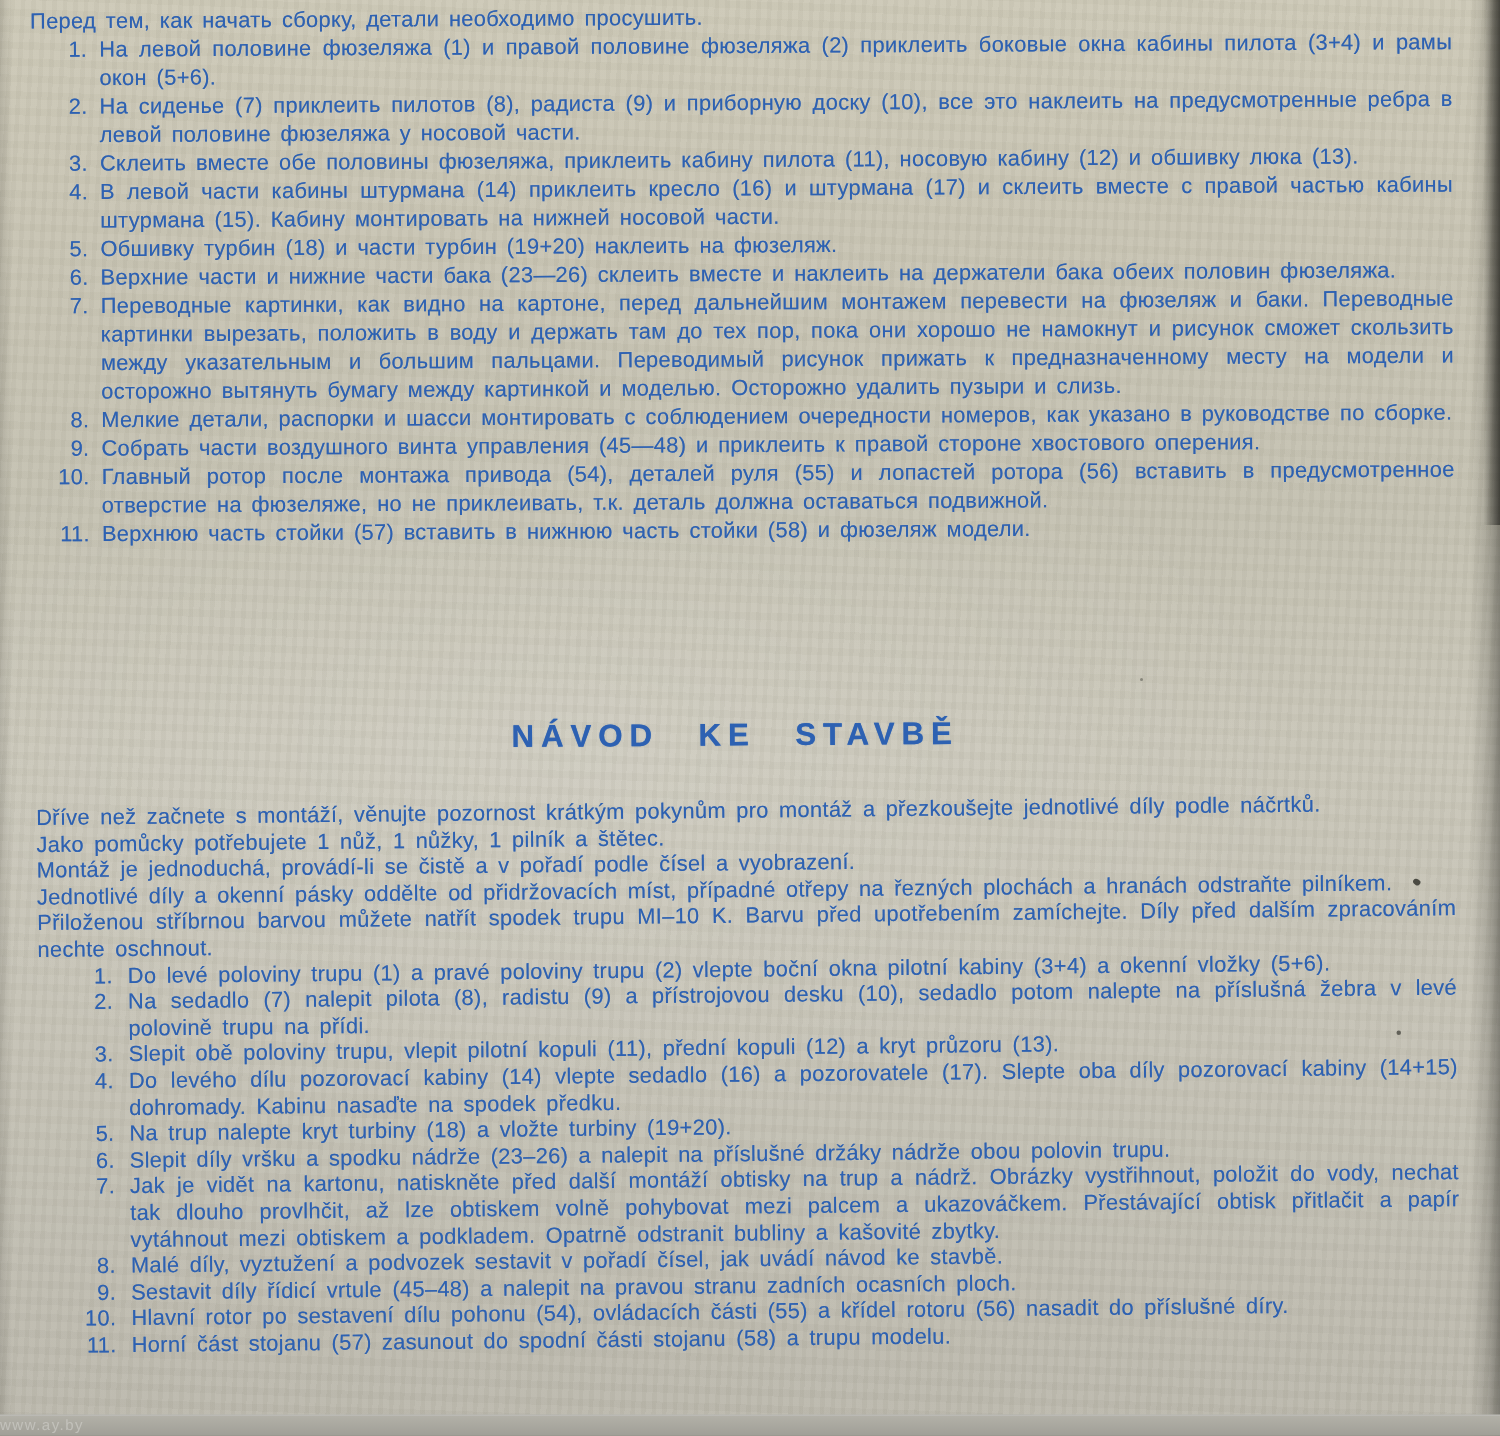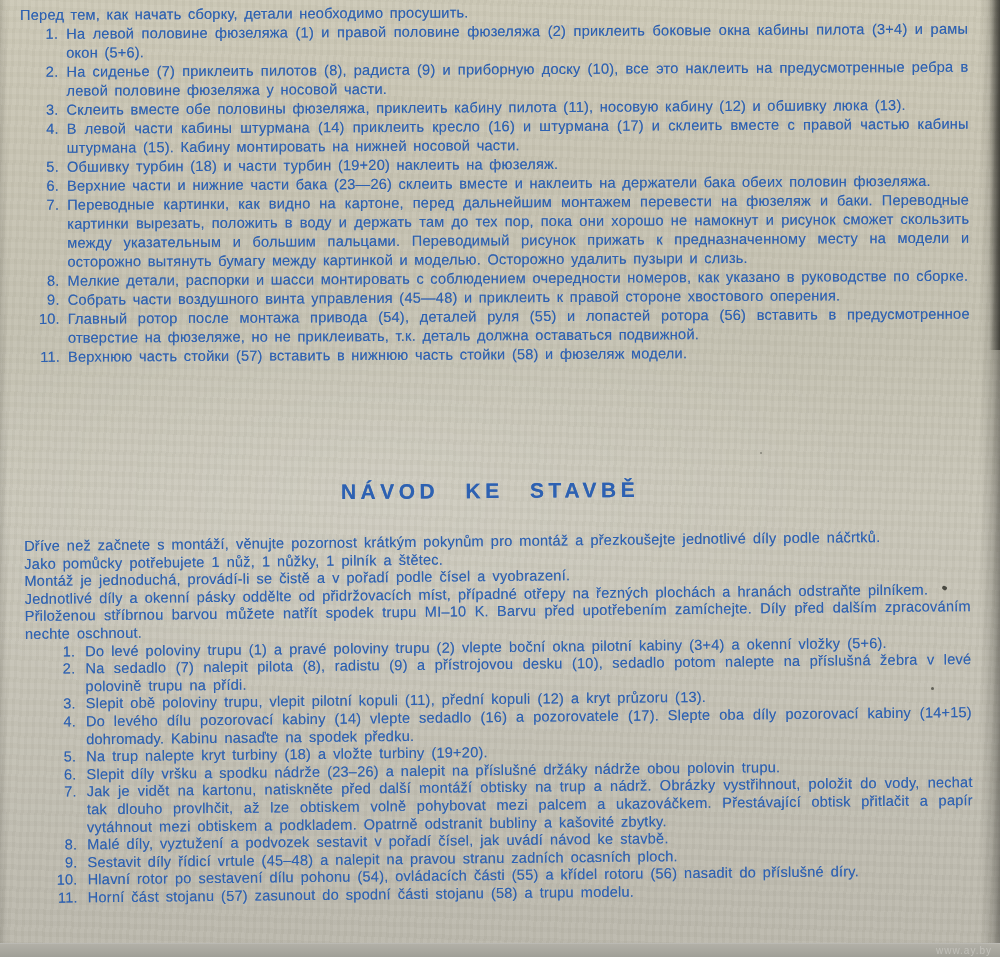--- a/index.html
+++ b/index.html
@@ -27,21 +27,21 @@
     background:linear-gradient(90deg, rgba(0,0,0,0) 0%, rgba(15,15,12,0.55) 100%);
   }
   .shadow-left{
     position:absolute;top:0;left:0;width:8px;height:100%;
     background:linear-gradient(90deg, rgba(60,58,50,0.16), rgba(0,0,0,0));
   }
   .bottom-band{
     position:absolute;left:0;bottom:0;width:100%;height:13px;
     background:linear-gradient(180deg,#b2b0a7 0%,#a09f97 100%);
     border-top:1px solid rgba(255,255,255,0.28);
-    display:flex;align-items:center;justify-content:flex-end;
+    display:flex;align-items:center;justify-content:flex-start;
   }
   .watermark{
     font-size:10px;letter-spacing:1px;color:#d0cfca;opacity:0.65;
     padding-right:8px;line-height:12px;
   }
   
   .ink{color:#2d61b2;}
   .ru-block{
     position:absolute;top:6px;left:20px;width:948px;
     font-size:14.6px;line-height:19px;

